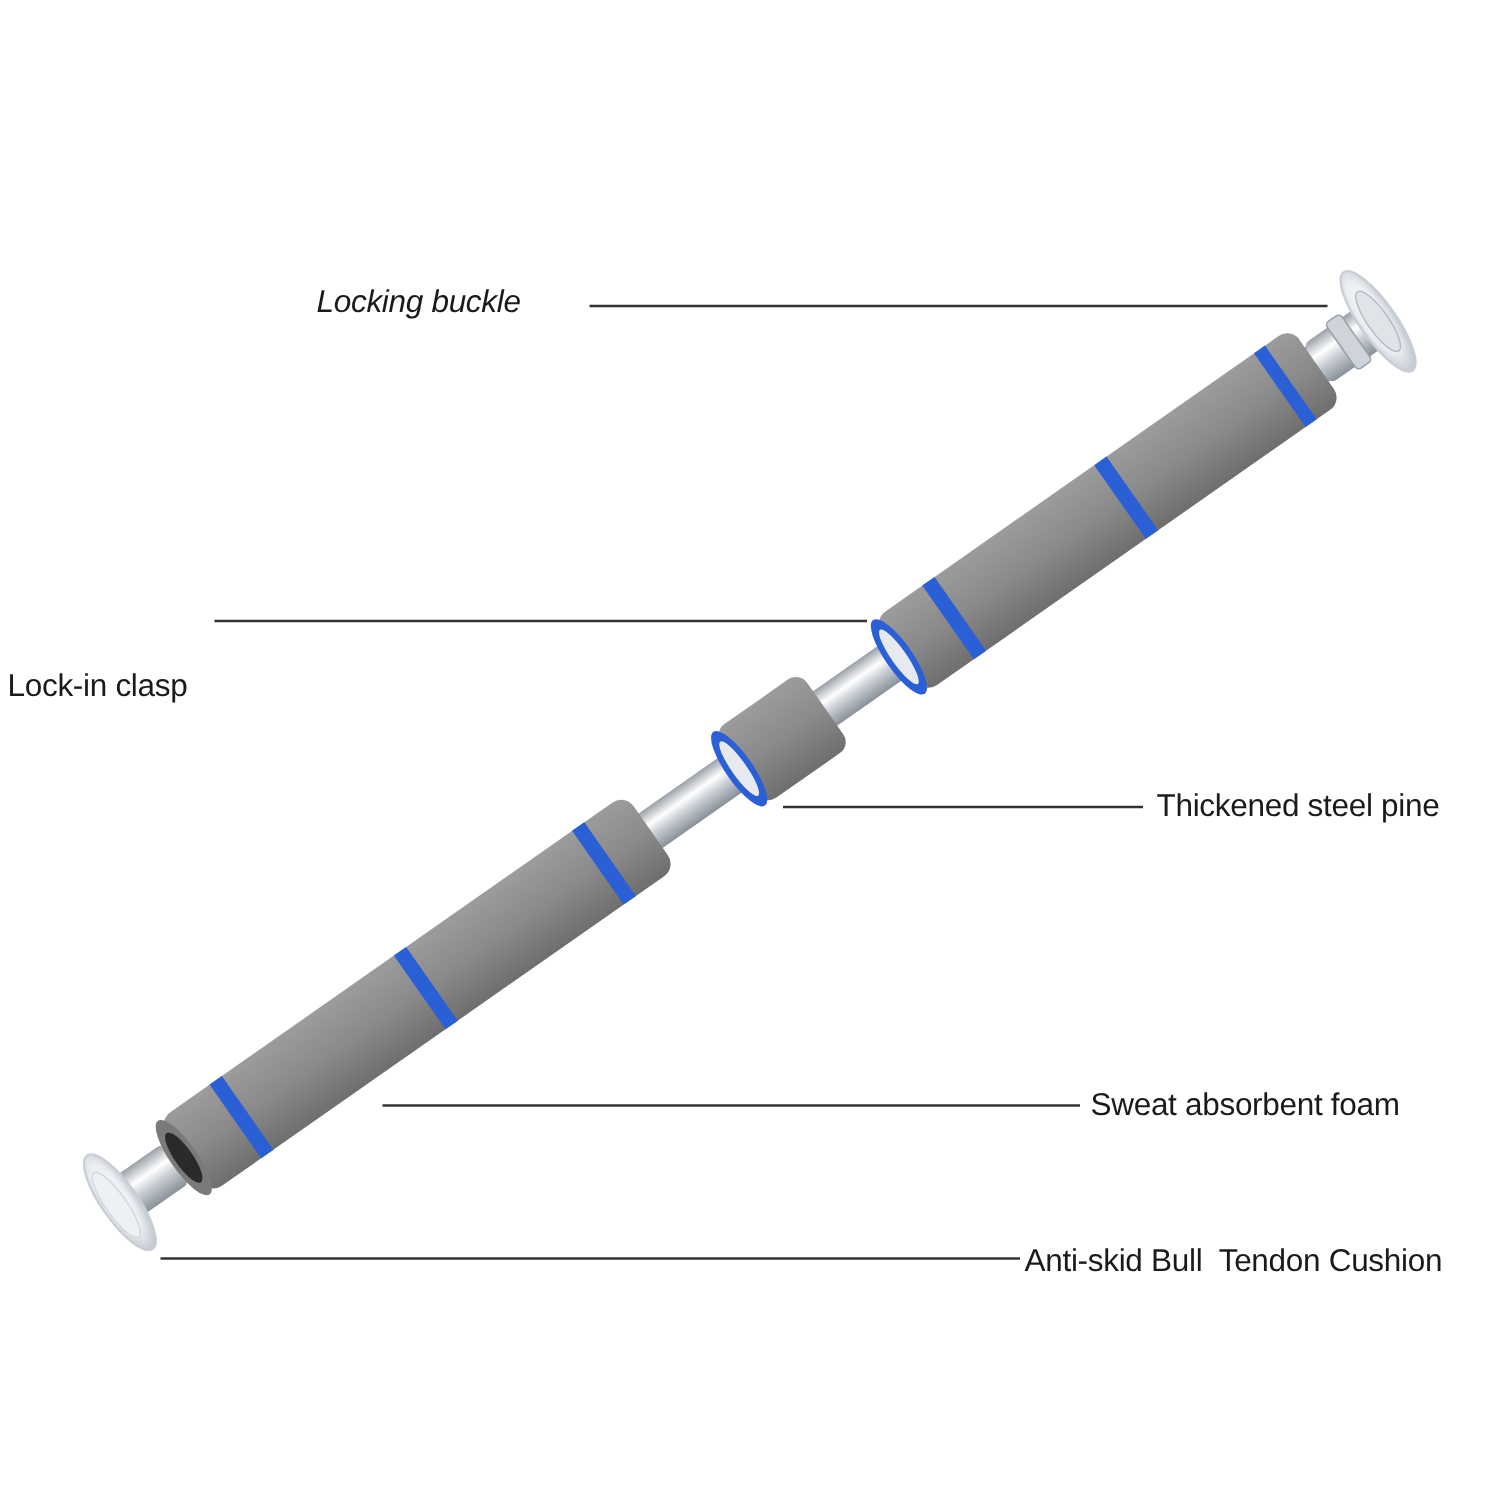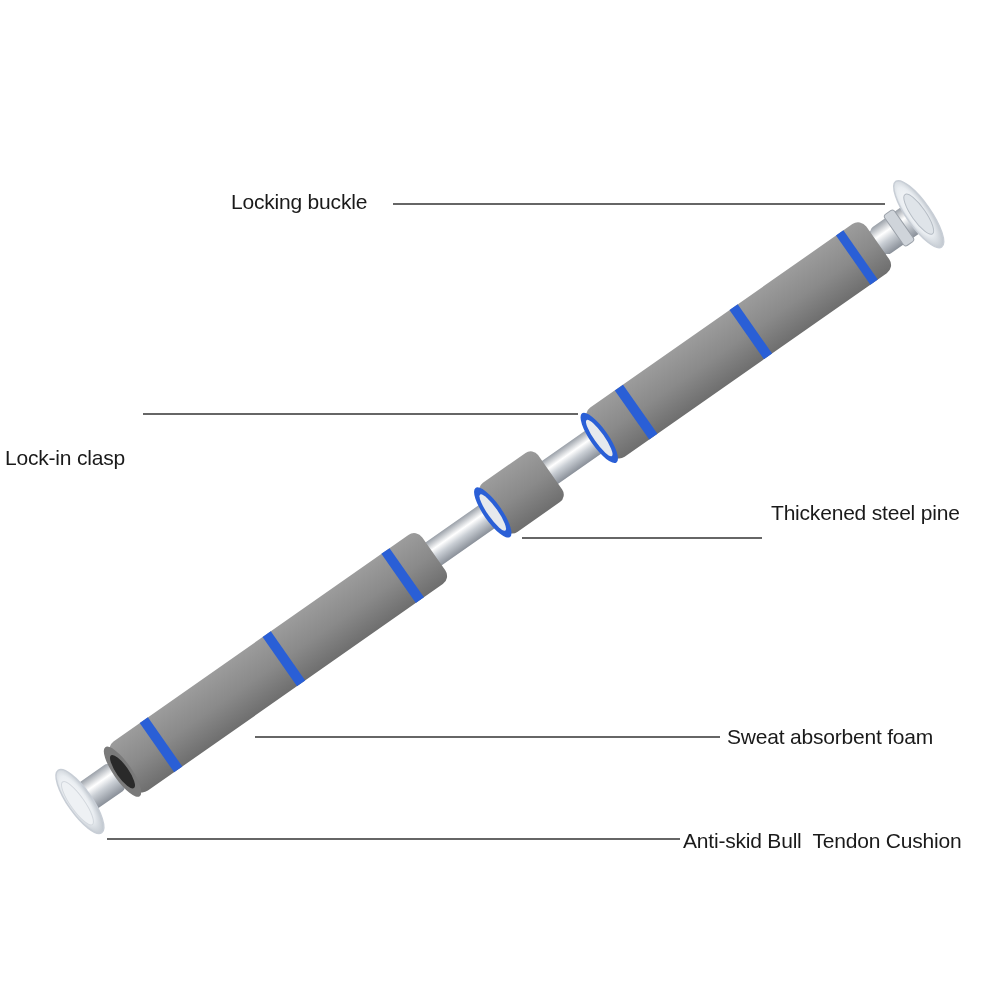--- a/index.html
+++ b/index.html
@@ -81,18 +81,18 @@
       </g>
     </g>
 
     <line x1="393" y1="204" x2="885" y2="204" stroke="#333333" stroke-width="1.6"></line>
     <line x1="143" y1="414" x2="578" y2="414" stroke="#333333" stroke-width="1.6"></line>
     <line x1="522" y1="538" x2="762" y2="538" stroke="#333333" stroke-width="1.6"></line>
     <line x1="255" y1="737" x2="720" y2="737" stroke="#333333" stroke-width="1.6"></line>
     <line x1="107" y1="839" x2="680" y2="839" stroke="#333333" stroke-width="1.6"></line>
   </svg>
 
-  <div class="label" style="left:231px; top:191px;">Locking buckle</div>
+  <div class="label" style="left:211px; top:191px;font-style:italic;">Locking buckle</div>
   <div class="label" style="left:5px; top:403px;margin-top:44px;">Lock-in clasp</div>
-  <div class="label" style="left:771px; top:502px;">Thickened steel pine</div>
+  <div class="label" style="left:771px; top:527px;">Thickened steel pine</div>
   <div class="label" style="left:683px; top:830px;">Anti-skid Bull  Tendon Cushion</div>
   <div class="label" style="left:727px; top:726px;">Sweat absorbent foam</div>
 </div>
 
 </body></html>

